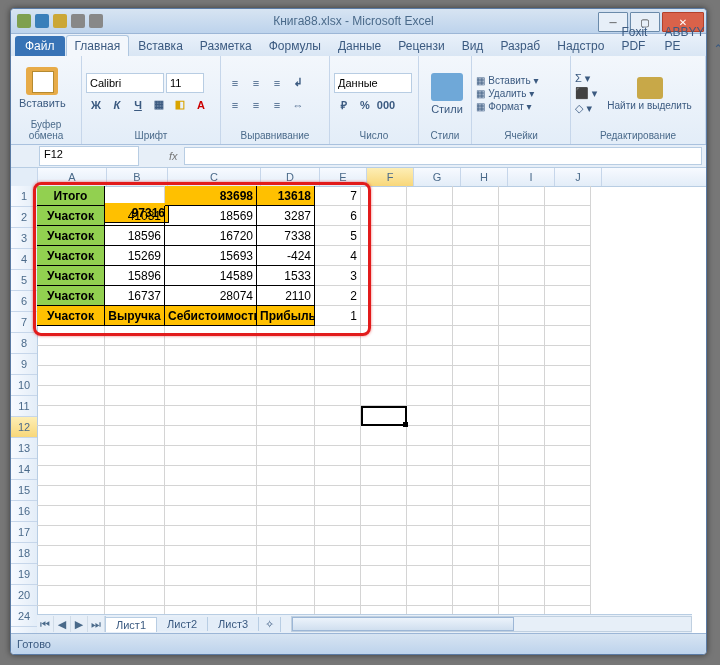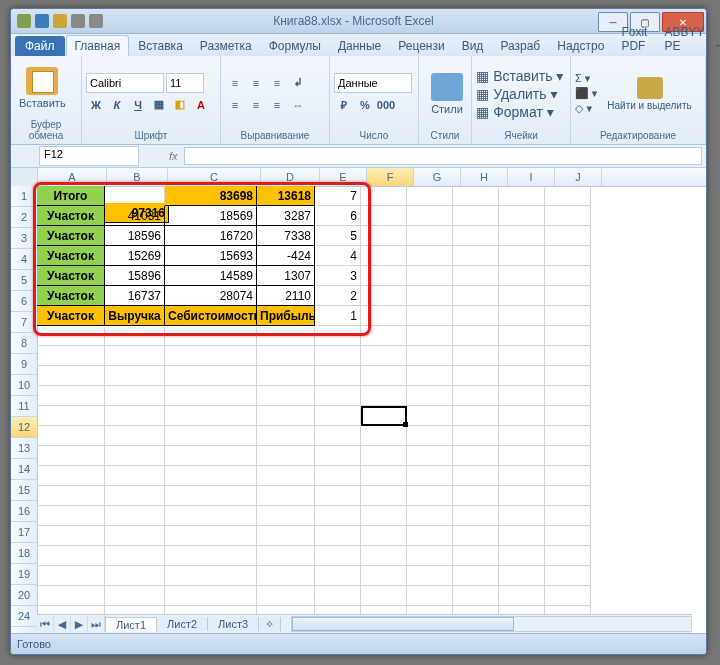--- a/index.html
+++ b/index.html
@@ -172,21 +172,21 @@
       <div class="body">
           <div class="bigbtn">
             <div class="ic" style="background:#6fa8d8"></div>
             <span>Стили</span>
           </div>
         </div>
       <div class="lbl">Стили</div>
     </div>
     <div class="group" style="width:90px">
       <div class="body">
-          <div class="fontrow" style="font-size:14px;color:#3b5a80">
+          <div class="fontrow" style="font-size:10px;color:#3b5a80">
         <div>▦ <span>Вставить</span> ▾</div>
         <div>▦ <span>Удалить</span> ▾</div>
         <div>▦ <span>Формат</span> ▾</div>
       </div>
         </div>
       <div class="lbl">Ячейки</div>
     </div>
     <div class="group" style="flex:1">
       <div class="body">
         <div class="fontrow" style="font-size:11px;color:#3b5a80;margin-right:4px">
@@ -494,21 +494,21 @@
         <div class="cell bordered" style="left: 220px; top: 40px; width: 58px;">7338</div>
         <div class="cell num" style="left: 278px; top: 40px; width: 46px;">5</div>
         <div class="cell green" style="left: 0px; top: 60px; width: 68px;">Участок №3</div>
         <div class="cell bordered" style="left: 68px; top: 60px; width: 60px;">15269</div>
         <div class="cell bordered" style="left: 128px; top: 60px; width: 92px;">15693</div>
         <div class="cell bordered" style="left: 220px; top: 60px; width: 58px;">-424</div>
         <div class="cell num" style="left: 278px; top: 60px; width: 46px;">4</div>
         <div class="cell green" style="left: 0px; top: 80px; width: 68px;">Участок №2</div>
         <div class="cell bordered" style="left: 68px; top: 80px; width: 60px;">15896</div>
         <div class="cell bordered" style="left: 128px; top: 80px; width: 92px;">14589</div>
-        <div class="cell bordered" style="left: 220px; top: 80px; width: 58px;">1307</div>
+        <div class="cell bordered" style="left: 220px; top: 80px; width: 58px;">1533</div>
         <div class="cell num" style="left: 278px; top: 80px; width: 46px;">3</div>
         <div class="cell green" style="left: 0px; top: 100px; width: 68px;">Участок №1</div>
         <div class="cell bordered" style="left: 68px; top: 100px; width: 60px;">16737</div>
         <div class="cell bordered" style="left: 128px; top: 100px; width: 92px;">28074</div>
         <div class="cell bordered" style="left: 220px; top: 100px; width: 58px;">2110</div>
         <div class="cell num" style="left: 278px; top: 100px; width: 46px;">2</div>
         <div class="cell yellow" style="left: 0px; top: 120px; width: 68px;">Участок</div>
         <div class="cell yellow" style="left: 68px; top: 120px; width: 60px;">Выручка</div>
         <div class="cell yellow" style="left: 128px; top: 120px; width: 92px;">Себистоимость</div>
         <div class="cell yellow" style="left: 220px; top: 120px; width: 58px;">Прибыль</div>

